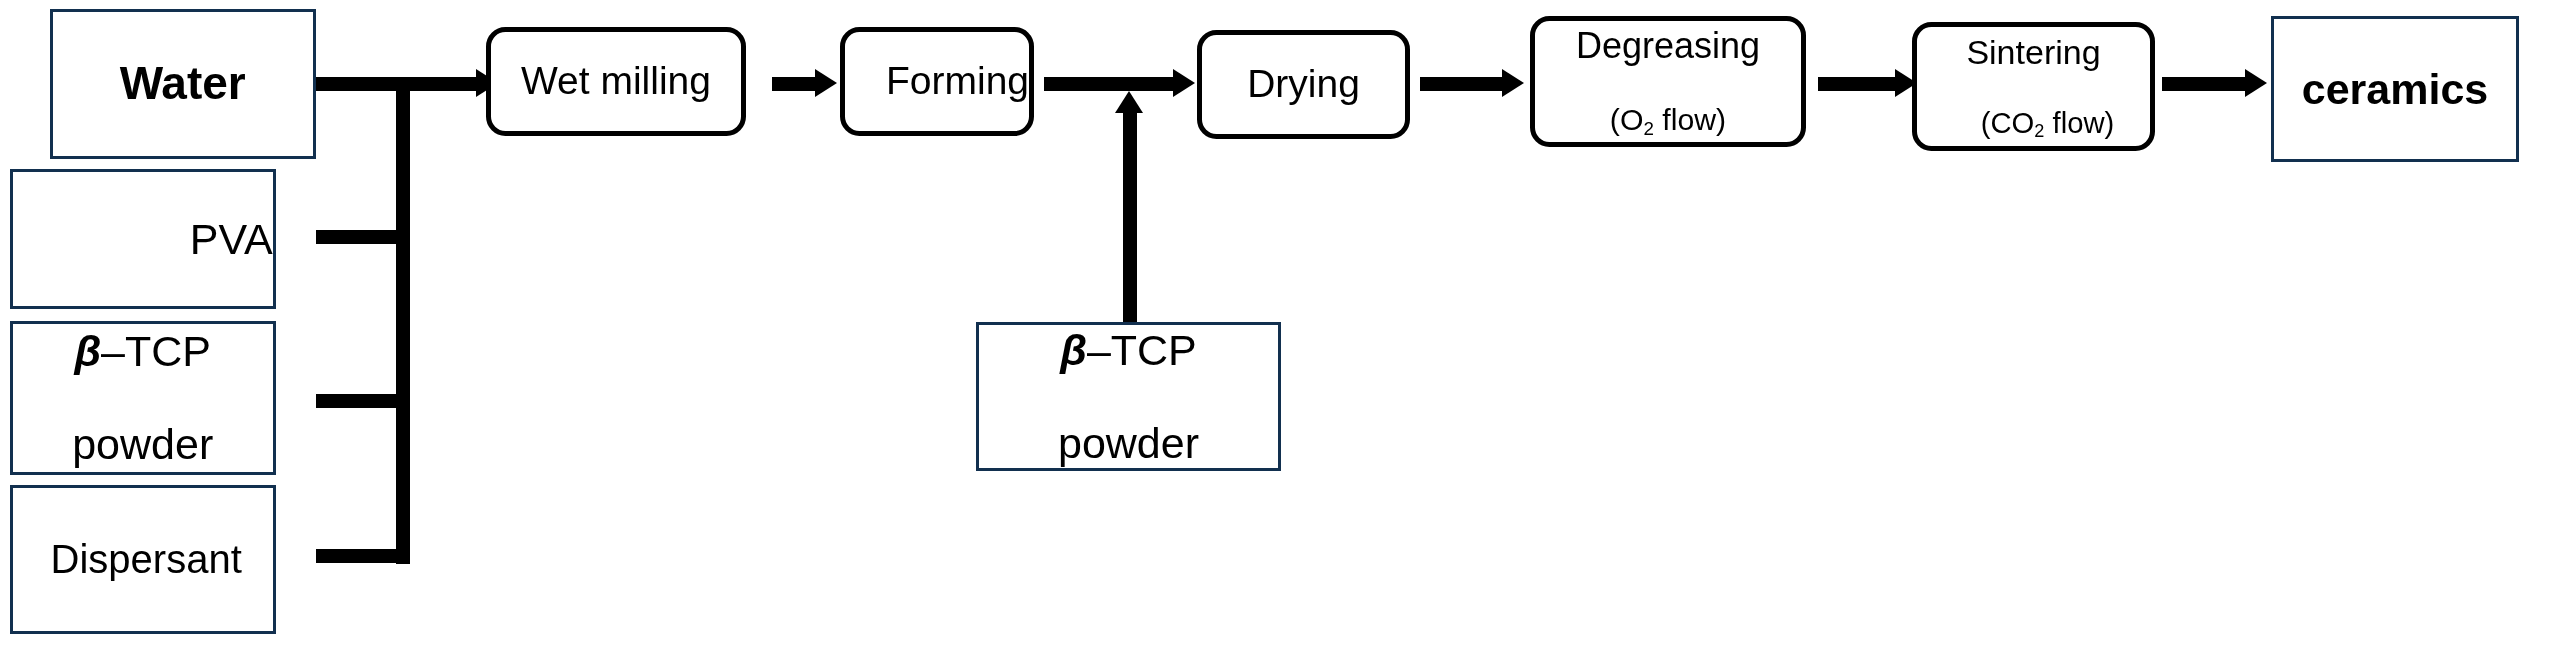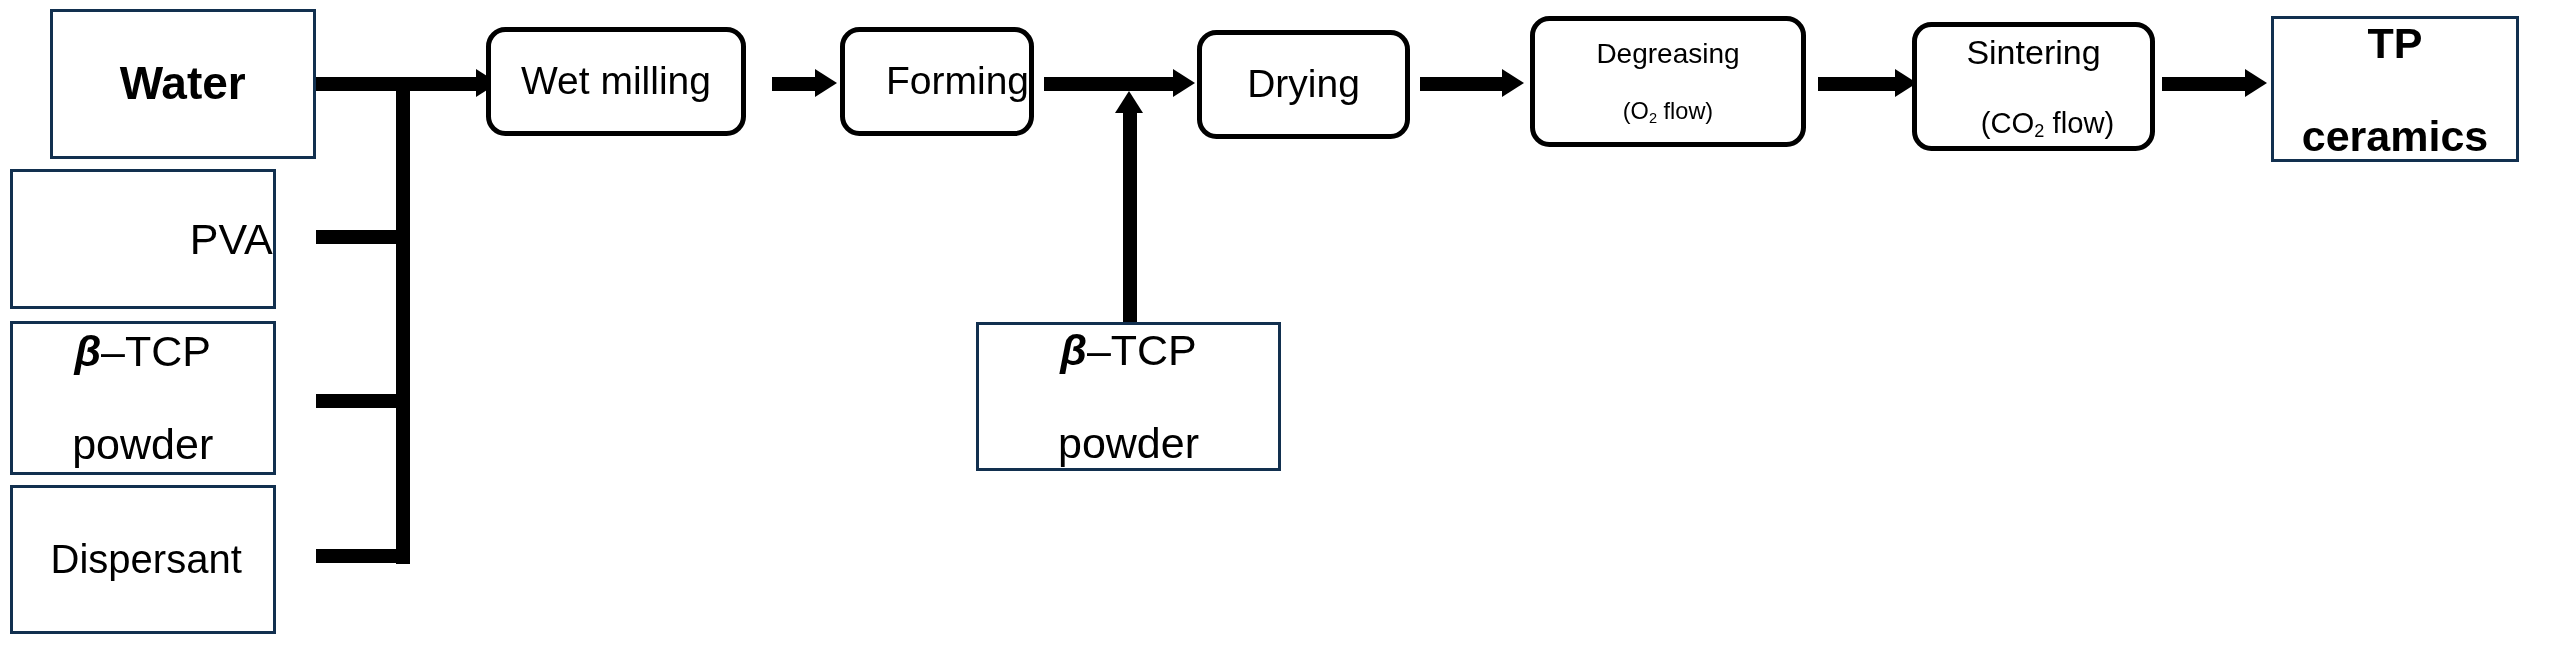--- a/index.html
+++ b/index.html
@@ -131,21 +131,21 @@
   <div class="vline" style="left:1123px; top:112px; width:14px; height:210px;"></div>
   <div class="arrowhead up" style="left:1115px; top:91px;"></div>
 
   <div class="node process" style="left:1197px; top:30px; width:213px; height:109px; font-size:39px; font-weight:400;">
     <span class="label">Drying</span>
   </div>
 
   <div class="hline" style="left:1420px; top:77px; width:84px; height:14px;"></div>
   <div class="arrowhead right" style="left:1502px; top:69px;"></div>
 
-  <div class="node process" style="left:1530px; top:16.4px; width:276px; height:131px; font-size:28px; font-weight:400;">
+  <div class="node process" style="left:1530px; top:16.4px; width:276px; height:131px; font-size:36px; font-weight:400;">
     <span class="label">
       <span class="l1">Degreasing</span>
       <span class="l2" style="font-size:0.84em;"><span>(O</span><sub>2</sub><span> flow)</span></span>
     </span>
   </div>
 
   <div class="hline" style="left:1818px; top:77px; width:81px; height:14px;"></div>
   <div class="arrowhead right" style="left:1895px; top:69px;"></div>
 
   <div class="node process" style="left:1912px; top:22.4px; width:243px; height:129px; font-size:34px; font-weight:400;">
@@ -153,21 +153,20 @@
       <span class="l1">Sintering</span>
       <span class="l2" style="font-size:0.86em;padding-left:28px;"><span>(CO</span><sub>2</sub><span> flow)</span></span>
     </span>
   </div>
 
   <div class="hline" style="left:2162px; top:77px; width:86px; height:14px;"></div>
   <div class="arrowhead right" style="left:2245px; top:69px;"></div>
 
   <div class="node material" style="left:2271px; top:16.4px; width:248px; height:146px; font-size:43px; font-weight:700;">
     <span class="label">
-      <span class="l1">TP</span>
       <span class="l2">ceramics</span>
     </span>
   </div>
 
   <div class="node material" style="left:976px; top:322px; width:305px; height:149px; font-size:43px; font-weight:400;">
     <span class="label">
       <span class="l1"><span class="ital">β</span><span>–TCP</span></span>
       <span class="l2">powder</span>
     </span>
   </div>

